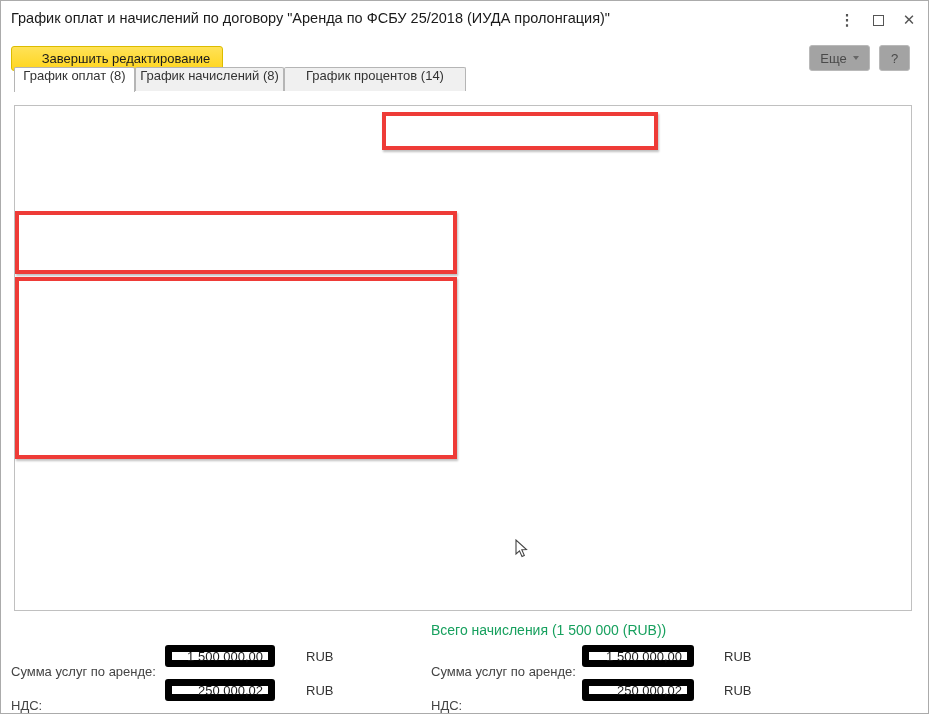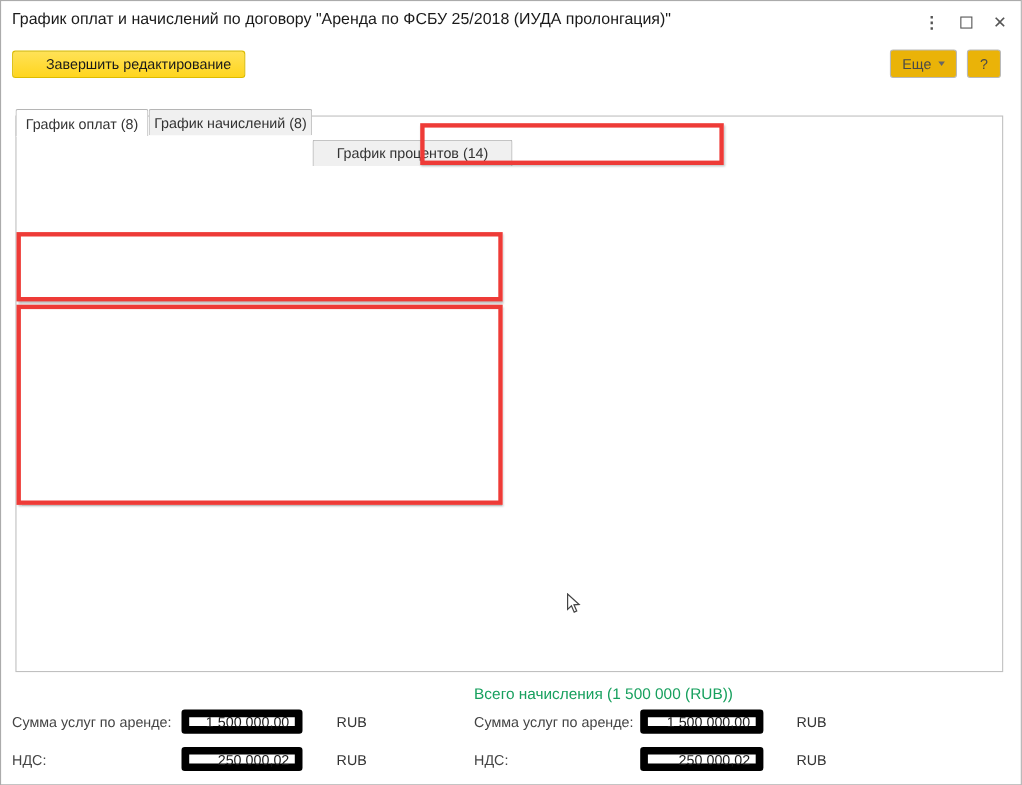--- a/index.html
+++ b/index.html
@@ -15,32 +15,32 @@
   
   .title { left:10px; top:9px; width:800px; font-size:14.5px; font-weight:400; color:#1a1a1a; white-space:nowrap; }
   .winctl { top:8px; width:22px; height:22px; display:flex; align-items:center; justify-content:center; color:#555; cursor:default; }
   .kebab { font-size:15px; font-weight:700; letter-spacing:0; }
   .maxbox { width:11px; height:11px; border:1.5px solid #555; display:inline-block; }
   .closex { font-size:15px; }
 
   
   .btn {
     position:absolute; display:flex; align-items:center; justify-content:center;
-    background:#eab308; border:1px solid #b9b9b9; border-radius:3px;
+    background:#a3a3a3; border:1px solid #b9b9b9; border-radius:3px;
     color:#4a4a4a; font-size:13px; cursor:default; white-space:nowrap;
   }
   .btn-yellow {
     background:linear-gradient(#ffe257,#ffd51e); border:1px solid #dcbc00;
     color:#1a1a1a; font-weight:400;
   }
   .caret { display:inline-block; width:0; height:0; border-left:3.5px solid transparent; border-right:3.5px solid transparent; border-top:4px solid #666; margin-left:6px; }
 
   
   .tab {
-    position:absolute; top:98px; height:24px; display:flex; align-items:center; justify-content:center;
+    position:absolute; top:66px; height:24px; display:flex; align-items:flex-start; justify-content:center;
     border:1px solid #b5b5b5; border-bottom:none; border-radius:2px 2px 0 0;
     background:#f0f0f0; color:#333; z-index:3; cursor:default;
   }
   .tab.active { background:#ffffff; height:25px; z-index:5; }
 
   
   .panel { left:13px; top:104px; width:898px; height:506px; border:1px solid #c0c0c0; background:#ffffff; z-index:1; }
 
   
   .searchwrap { left:661px; top:117px; width:146px; height:26px; border:1px solid #b9b9b9; border-radius:3px; background:#fff; display:flex; }
@@ -70,21 +70,21 @@
 
   
   .redbox { position:absolute; border:4px solid #ee3b37; background:transparent; z-index:8; pointer-events:none; box-shadow:1px 2px 2px rgba(0,0,0,0.25); }
 
   
   .infoicon { left:25px; top:585px; width:14px; height:14px; border-radius:50%; background:#3b8fd4; color:#fff; font-size:10px; font-weight:700; font-style:italic; display:flex; align-items:center; justify-content:center; }
   .infotext { left:46px; top:585px; color:#3279b7; font-size:13px; }
 
   
   .totals-title { font-size:14px; color:#17a05e; white-space:nowrap; }
-  .flabel { font-size:13px; color:#444; white-space:nowrap; }
+  .flabel { font-size:13px; color:#444; white-space:nowrap;margin-top:15px; }
   .finput { position:absolute; height:22px; border:7px solid #000000; border-radius:3px; background:#fff; font-size:13px; color:#1a1a1a; display:flex; align-items:center; justify-content:flex-end; padding-right:5px; }
   .funit { font-size:13px; color:#333;margin-left:20px; }
 
   .cursor { z-index:20; pointer-events:none; }
 </style>
 </head>
 <body>
 
 <div class="window">
 
@@ -101,21 +101,21 @@
       <span class="caret"></span>
   </div>
   <div class="btn" style="left:878px; top:44px; width:31px; height:26px;">?</div>
 
   <div class="tab active" style="left:13px; width:121px;">
       <span>График оплат (8)</span>
     </div>
   <div class="tab" style="left:134px; width:149px;">
       <span>График начислений (8)</span>
     </div>
-  <div class="tab" style="left:283px; width:182px;margin-top:28px;">
+  <div class="tab" style="left:283px; width:182px;">
       <span>График процентов (14)</span>
     </div>
 
   <div class="abs panel"></div>
 
   <div class="btn" style="left:25px; top:116px; width:87px; height:27px;">Добавить</div>
   <div class="btn" style="left:117px; top:116px; width:100px; height:27px;">Загрузить...</div>
   <div class="btn" style="left:224px; top:116px; width:149px; height:27px;">Заполнить суммы...</div>
   <div class="btn" style="left:390px; top:117px; width:260px; height:26px;">Заполнить по предыдущим условиям...</div>
   <div class="abs searchwrap">

